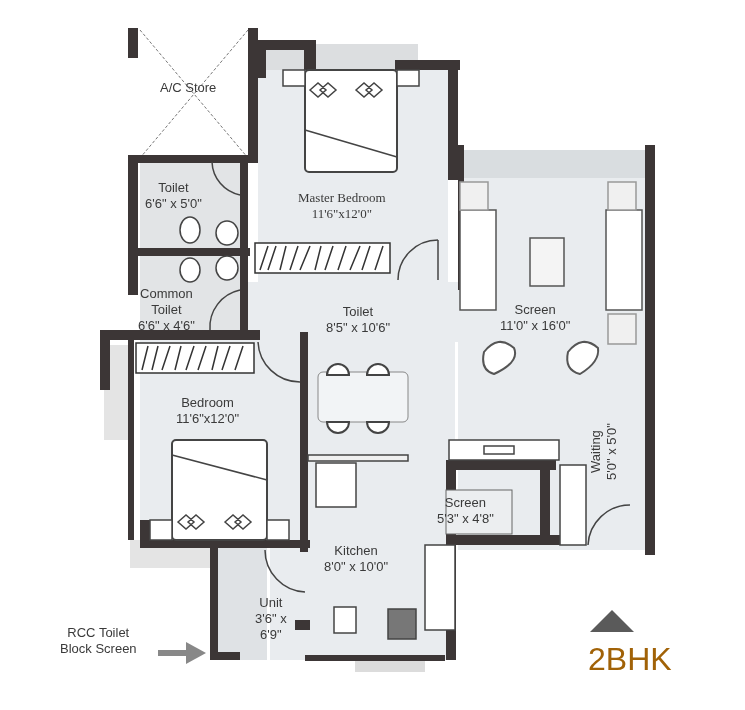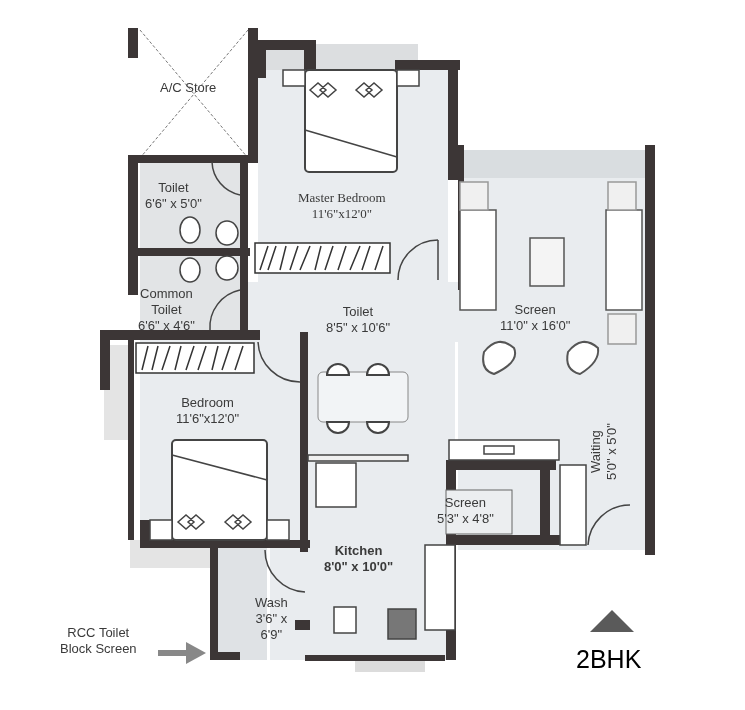--- a/index.html
+++ b/index.html
@@ -174,26 +174,26 @@
     <span>11'6"x12'0"</span>
   </div>
 <div class="lbl" style="left:437px;top:495px;">
     <span>Screen</span>
     <span>5'3" x 4'8"</span>
   </div>
 <div class="lbl" style="left:588px;top:480px;transform:rotate(-90deg);transform-origin:left top;">
     <span>Waiting</span>
     <span>5'0" x 5'0"</span>
   </div>
-<div class="lbl" style="left:324px;top:543px;font-weight:bold;">
+<div class="lbl" style="left:324px;top:543px;">
     <span>Kitchen</span>
     <span>8'0" x 10'0"</span>
   </div>
 <div class="lbl" style="left:255px;top:595px;">
-    <span>Wash</span>
+    <span>Unit</span>
     <span>3'6" x</span>
     <span>6'9"</span>
   </div>
 <div class="lbl" style="left:60px;top:625px;">
     <span>RCC Toilet</span>
     <span>Block Screen</span>
   </div>
-<div class="lbl" style="left:576px;top:645px;font-size:25px;line-height:28px;color:#000000;">2BHK</div>
+<div class="lbl" style="left:588px;top:645px;font-size:32px;line-height:28px;color:#a16207;">2BHK</div>
 
 </body></html>

